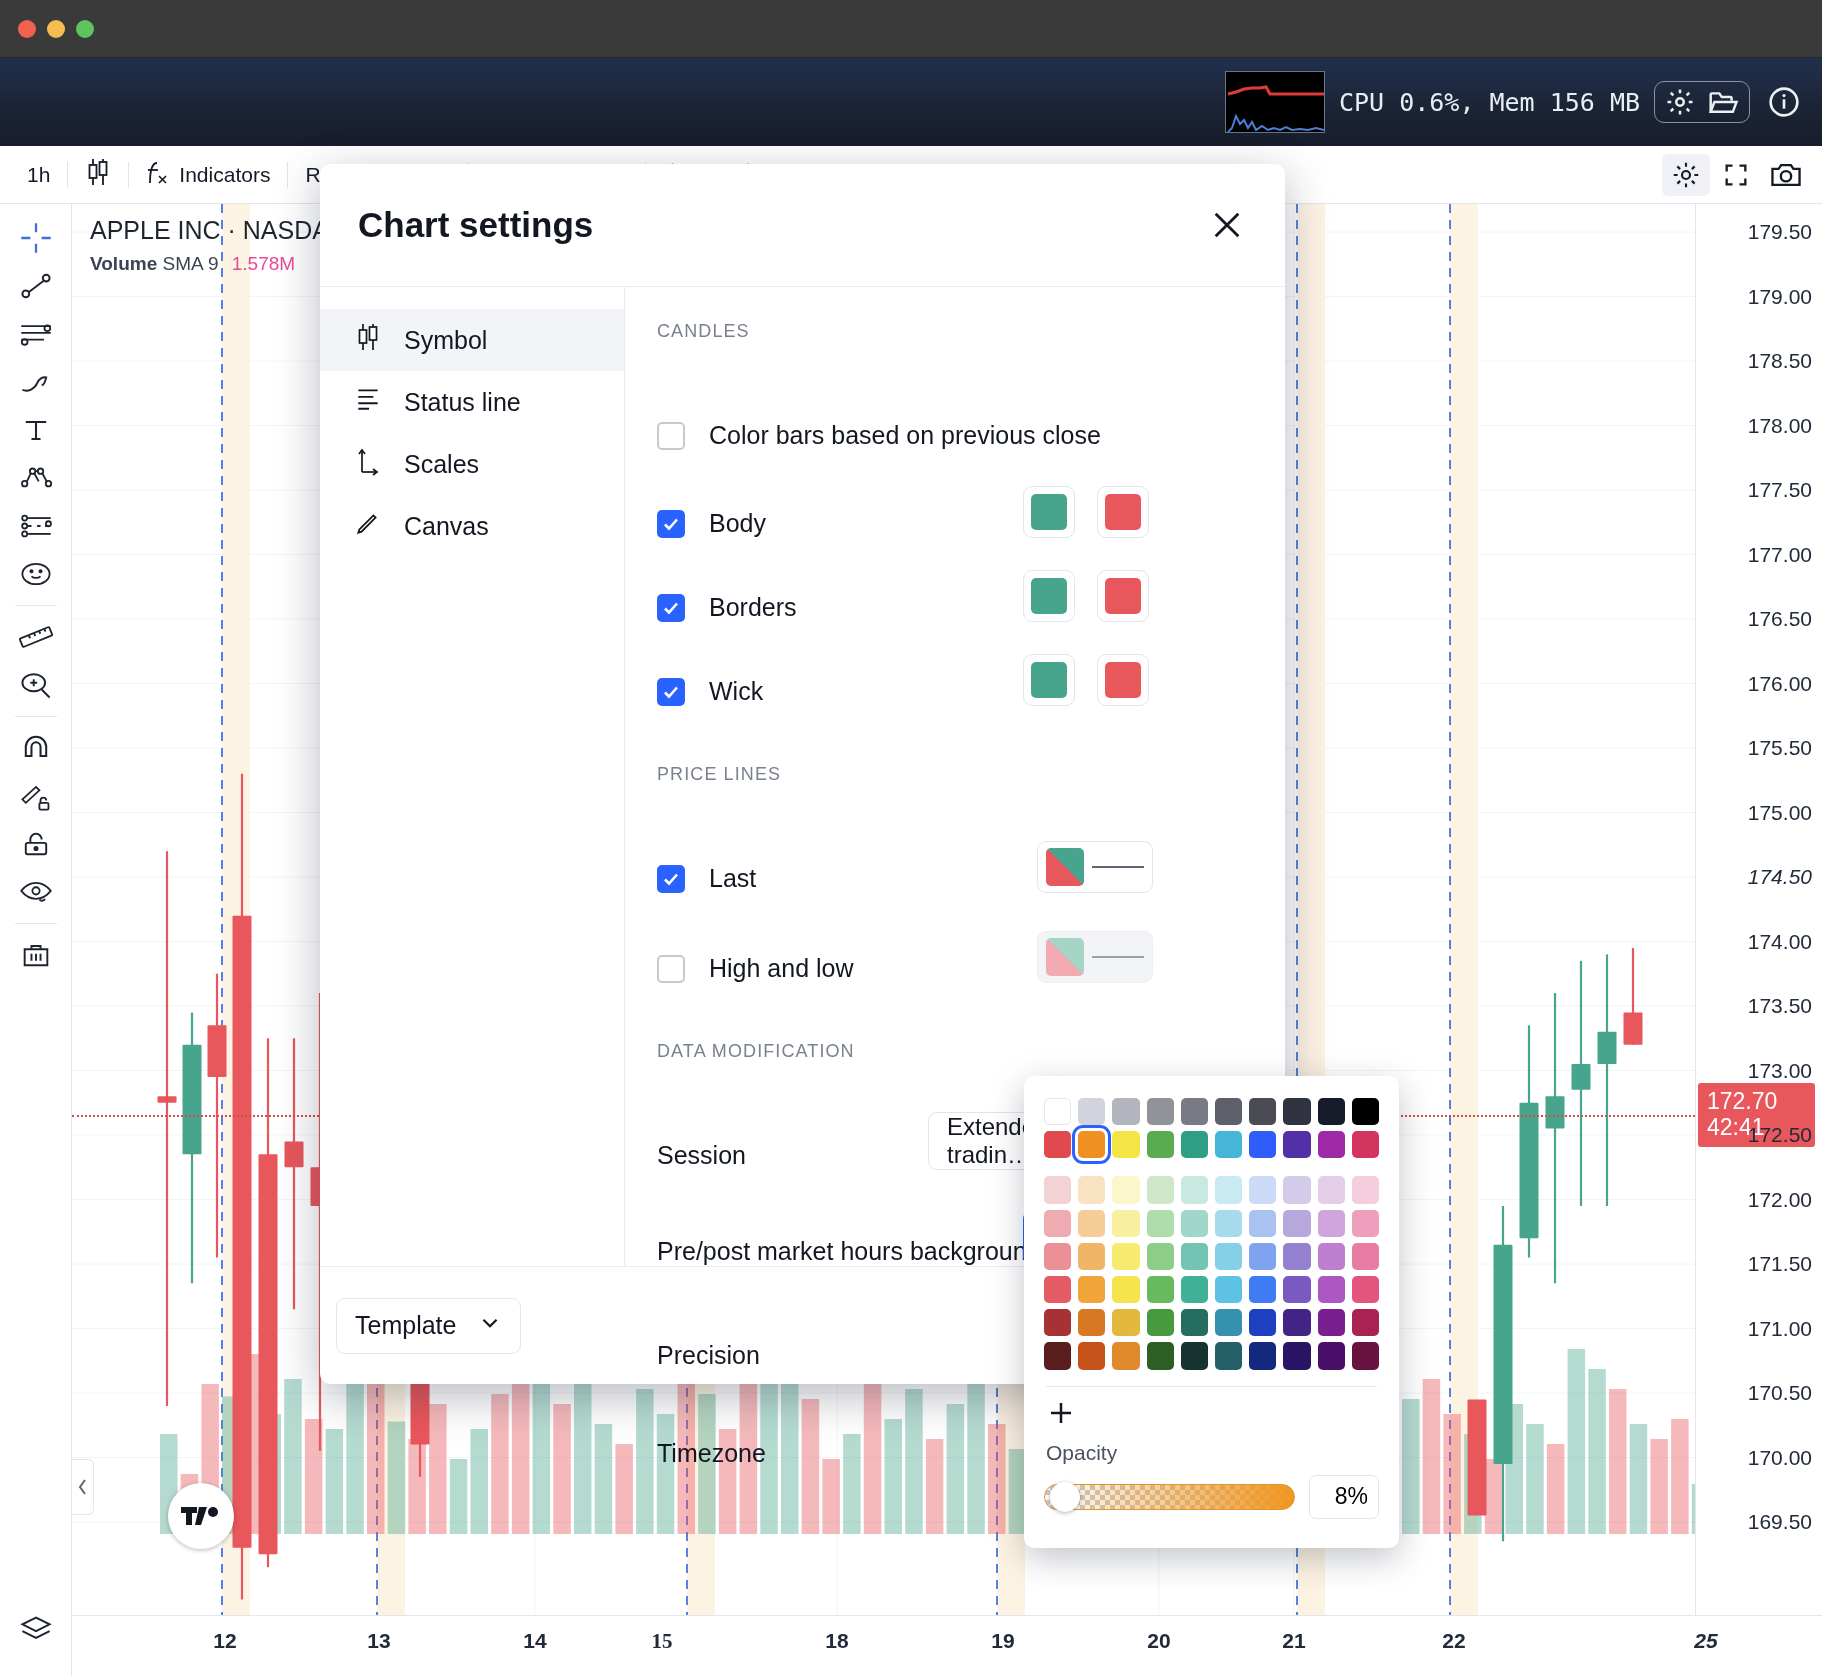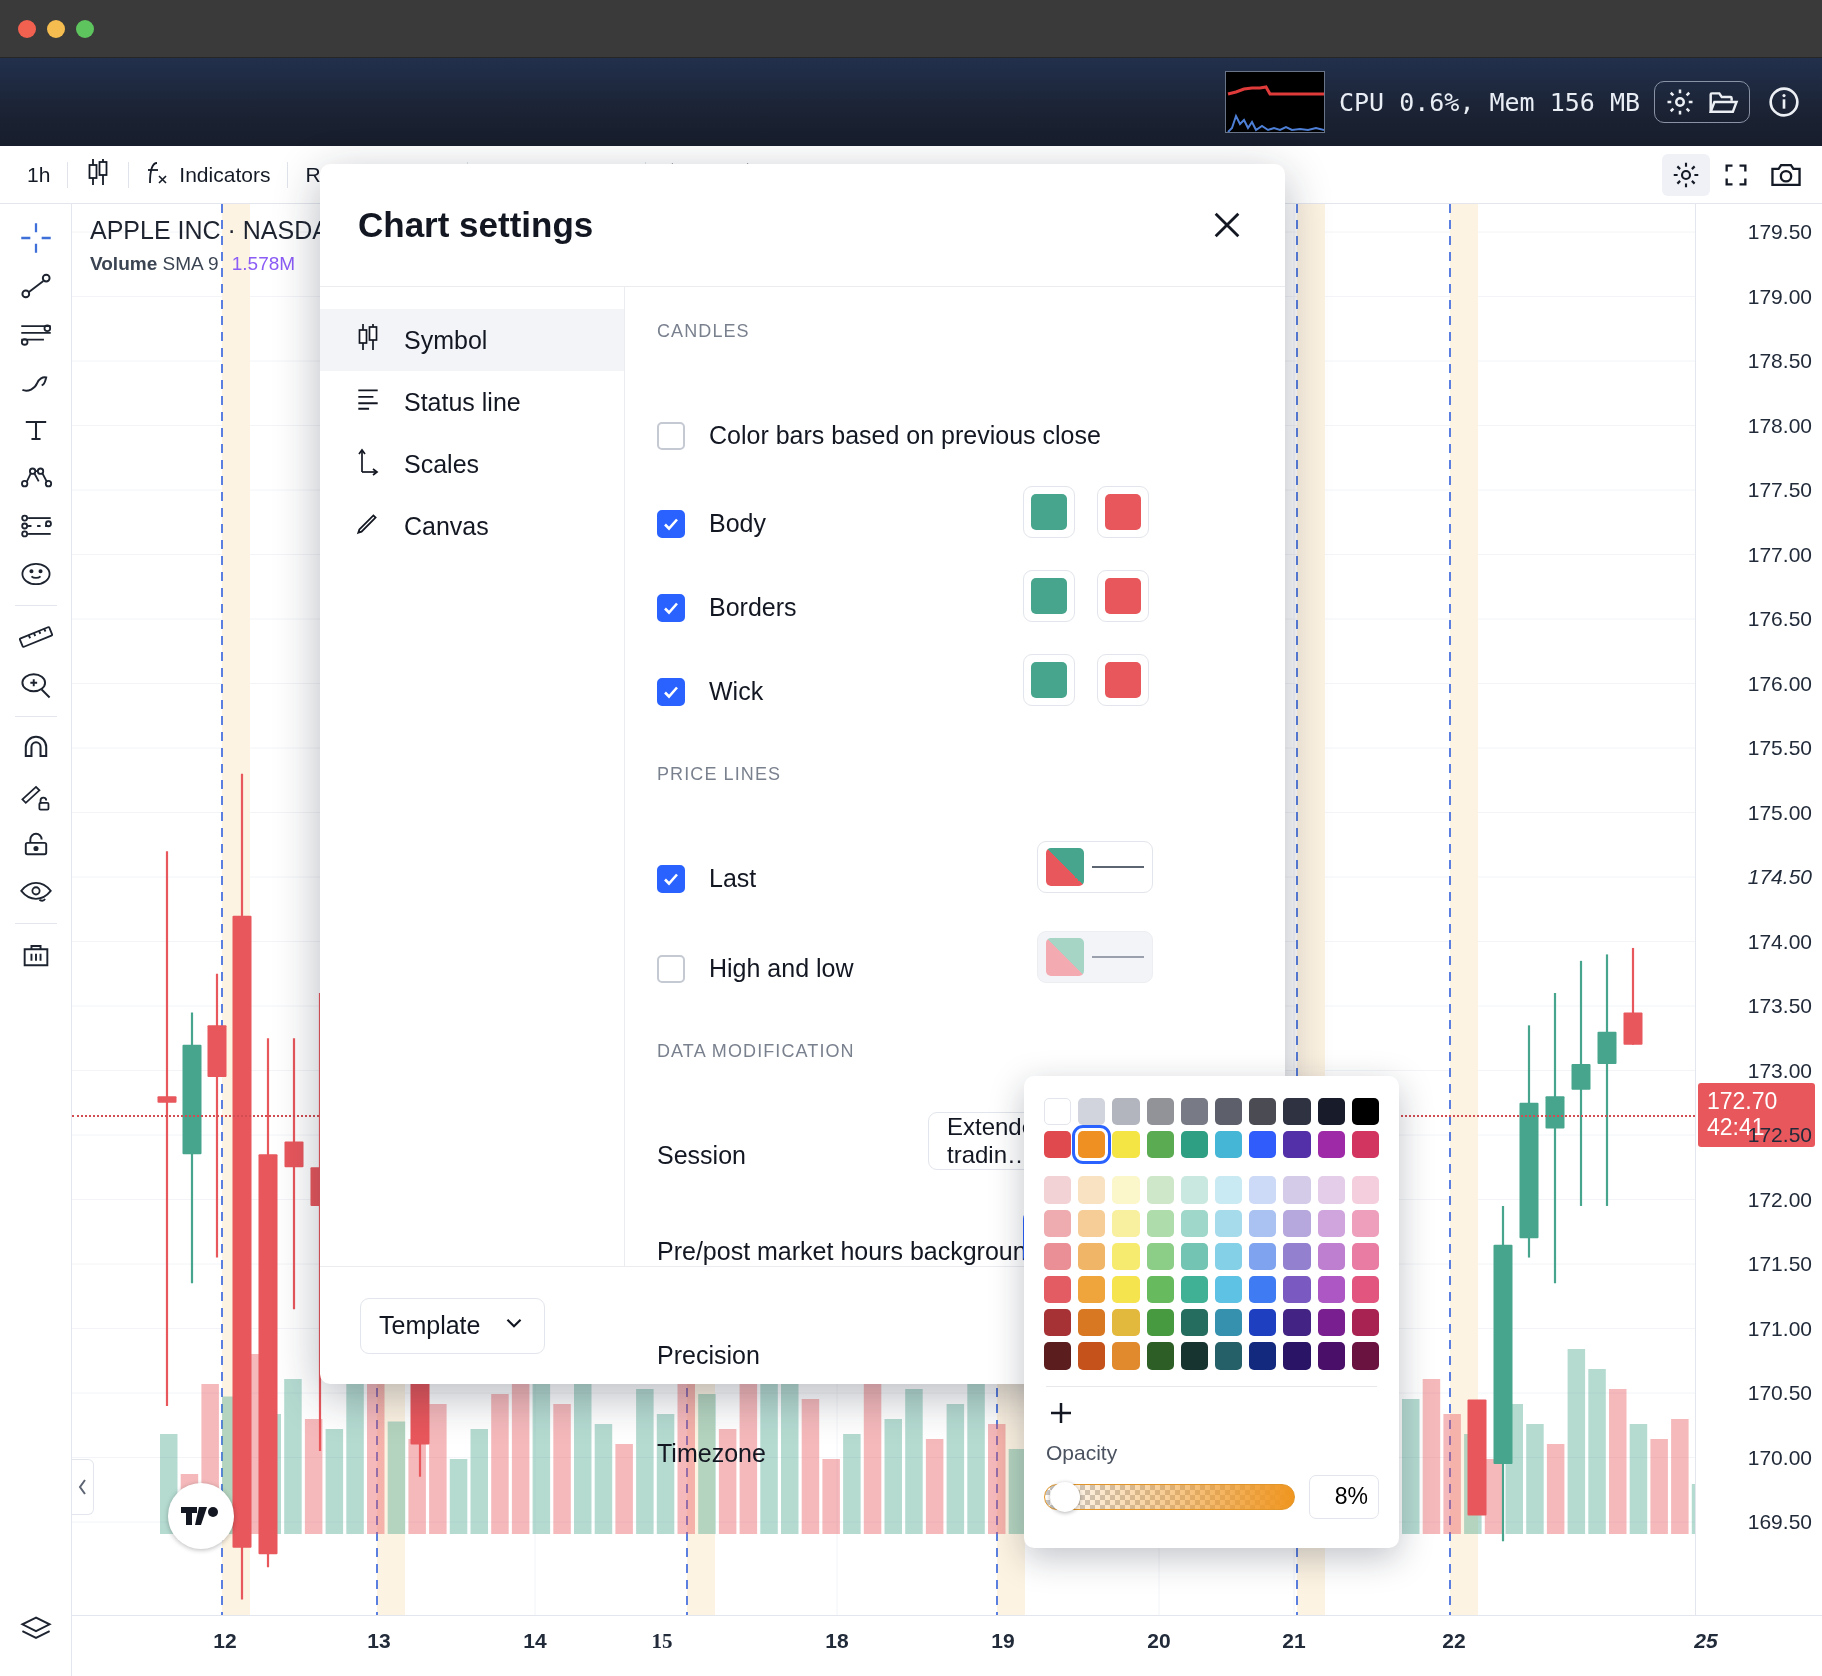--- a/index.html
+++ b/index.html
@@ -89,21 +89,21 @@
   #lastbadge div{ font-size:23px; line-height:1.12;}
   #timescale{
     position:absolute; left:0; top:1411px; width:1750px; height:61px;
     border-top:1px solid #e3e6ed; background:#fff;
   }
   .tl-lbl{ position:absolute; top:13px; font-size:21px; color:#222b3a; transform:translateX(-50%); font-weight:bold;}
   #legend{ position:absolute; left:18px; top:12px; z-index:1;}
   #legend .l1{ font-size:25px; color:#1d2430; }
   #legend .l2{ font-size:19px; margin-top:8px; color:#3b4452; }
   #legend .l2 b{ font-weight:bold; }
-  #legend .l2 .val{ color:#8b5cf6; margin-left:8px;margin-top:12px;}
+  #legend .l2 .val{ color:#ec4899; margin-left:8px;margin-top:12px;}
   #lastline{ position:absolute; left:0; width:1623px; height:0; border-top:2px dotted #d14d52; }
   #tvlogo{
     position:absolute; left:96px; bottom:66px; width:66px; height:66px; border-radius:50%;
     background:#fff; box-shadow:0 1px 5px rgba(0,0,0,.28); display:flex; align-items:center; justify-content:center;
   }
   #collapse-handle{
     position:absolute; left:0px; bottom:100px; width:22px; height:56px; background:#fff;
     border:1px solid #e3e6ed; border-left:none; border-radius:0 6px 6px 0;
     display:flex; align-items:center; justify-content:center; cursor:pointer;
   }
@@ -163,21 +163,21 @@
     background-image:linear-gradient(45deg,#b9ae9a 25%,transparent 25%,transparent 75%,#b9ae9a 75%),
                      linear-gradient(45deg,#b9ae9a 25%,transparent 25%,transparent 75%,#b9ae9a 75%);
     background-size:14px 14px; background-position:0 0,7px 7px;
   }
   .chkface.cool{
     background-color:#eef2fa;
     background-image:linear-gradient(45deg,#9aa6bd 25%,transparent 25%,transparent 75%,#9aa6bd 75%),
                      linear-gradient(45deg,#9aa6bd 25%,transparent 25%,transparent 75%,#9aa6bd 75%);
     background-size:14px 14px; background-position:0 0,7px 7px;
   }
-  #dlg-foot{ height:118px; border-top:1px solid #eaecef; display:flex; align-items:center; padding-left:40px;}
+  #dlg-foot{ height:118px; border-top:1px solid #eaecef; display:flex; align-items:center; padding-left:16px;}
   #template-btn{
     height:56px; min-width:150px; border:1px solid #e2e5eb; border-radius:9px; background:#fff;
     display:flex; align-items:center; gap:22px; padding:0 18px; font-size:25px; color:#131722; cursor:pointer;
   }
 
   
   #picker{
     position:absolute; left:1024px; top:1076px; width:375px; height:472px; background:#fff;
     border-radius:10px; box-shadow:0 10px 34px rgba(20,28,48,.26); z-index:20; padding:22px 20px 0 20px;
   }

